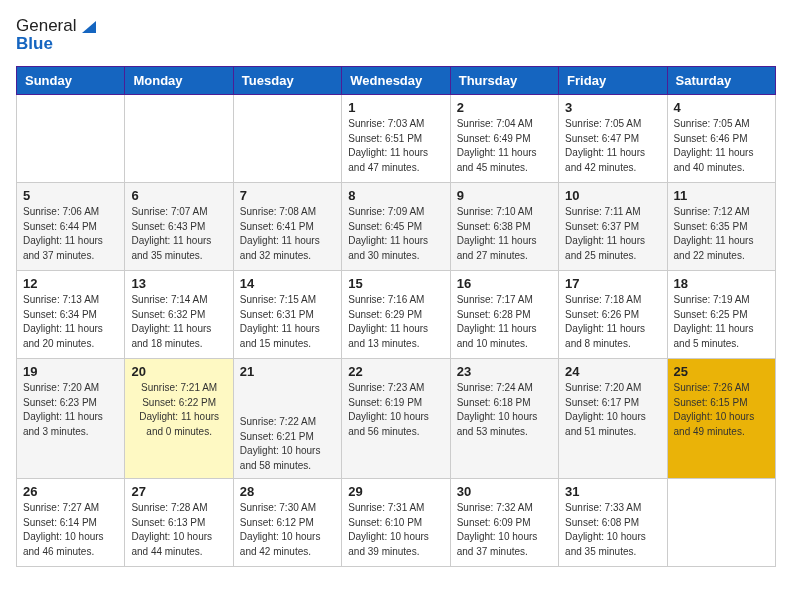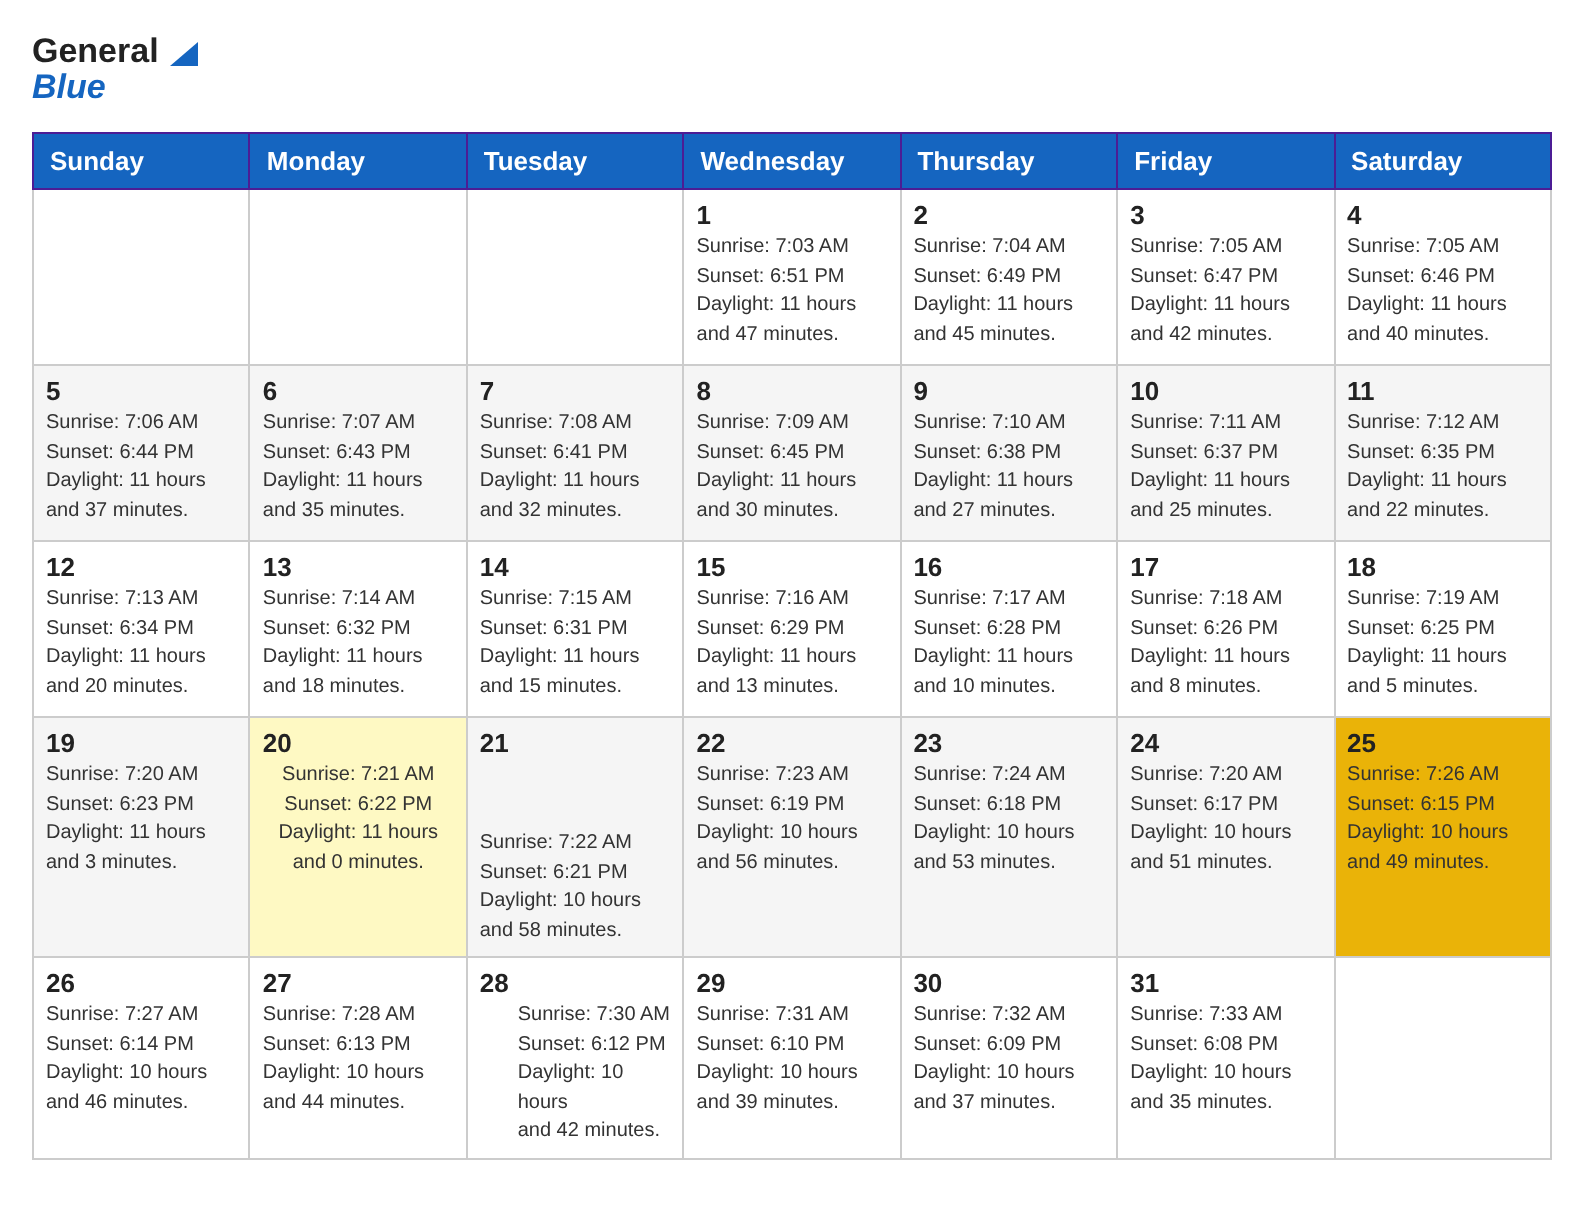--- a/index.html
+++ b/index.html
@@ -74,26 +74,26 @@
     .empty-cell {
       background: #fff !important;
     }
   </style>
 </head>
 <body>
 
 <div class="header">
   <div class="logo">
     <div style="display:flex; align-items:center;">
-      <span style="font-size:17px;font-weight:bold;color:#222;font-family:Arial,sans-serif;">General</span>
+      <span style="font-size:17px;font-weight:normal;color:#222;font-family:Arial,sans-serif;">General</span>
       <svg width="18" height="18" viewBox="0 0 18 18" style="margin-left:2px;">
         <polygon points="4,16 18,4 18,16" fill="#1565c0"></polygon>
       </svg>
     </div>
-    <span style="font-size:17px;font-weight:bold;color:#1565c0;font-family:Arial,sans-serif;margin-top:-2px;font-style:italic;">Blue</span>
+    <span style="font-size:17px;font-weight:bold;color:#1565c0;font-family:Arial,sans-serif;margin-top:-2px;">Blue</span>
   </div>
   <div class="title-area">
     <div class="month-title"></div>
     <div class="location"></div>
   </div>
 </div>
 
 <table class="calendar">
   <thead>
     <tr>
@@ -303,21 +303,21 @@
         </td>
         <td>
           <div class="day-number">27</div>
           <div class="day-info" style="white-space: pre-line;">Sunrise: 7:28 AM
 Sunset: 6:13 PM
 Daylight: 10 hours
 and 44 minutes.</div>
         </td>
         <td>
           <div class="day-number">28</div>
-          <div class="day-info" style="white-space: pre-line; margin-left: 19px;">Sunrise: 7:30 AM
+          <div class="day-info" style="white-space: pre-line;">Sunrise: 7:30 AM
 Sunset: 6:12 PM
 Daylight: 10 hours
 and 42 minutes.</div>
         </td>
         <td>
           <div class="day-number">29</div>
           <div class="day-info" style="white-space: pre-line;">Sunrise: 7:31 AM
 Sunset: 6:10 PM
 Daylight: 10 hours
 and 39 minutes.</div>

